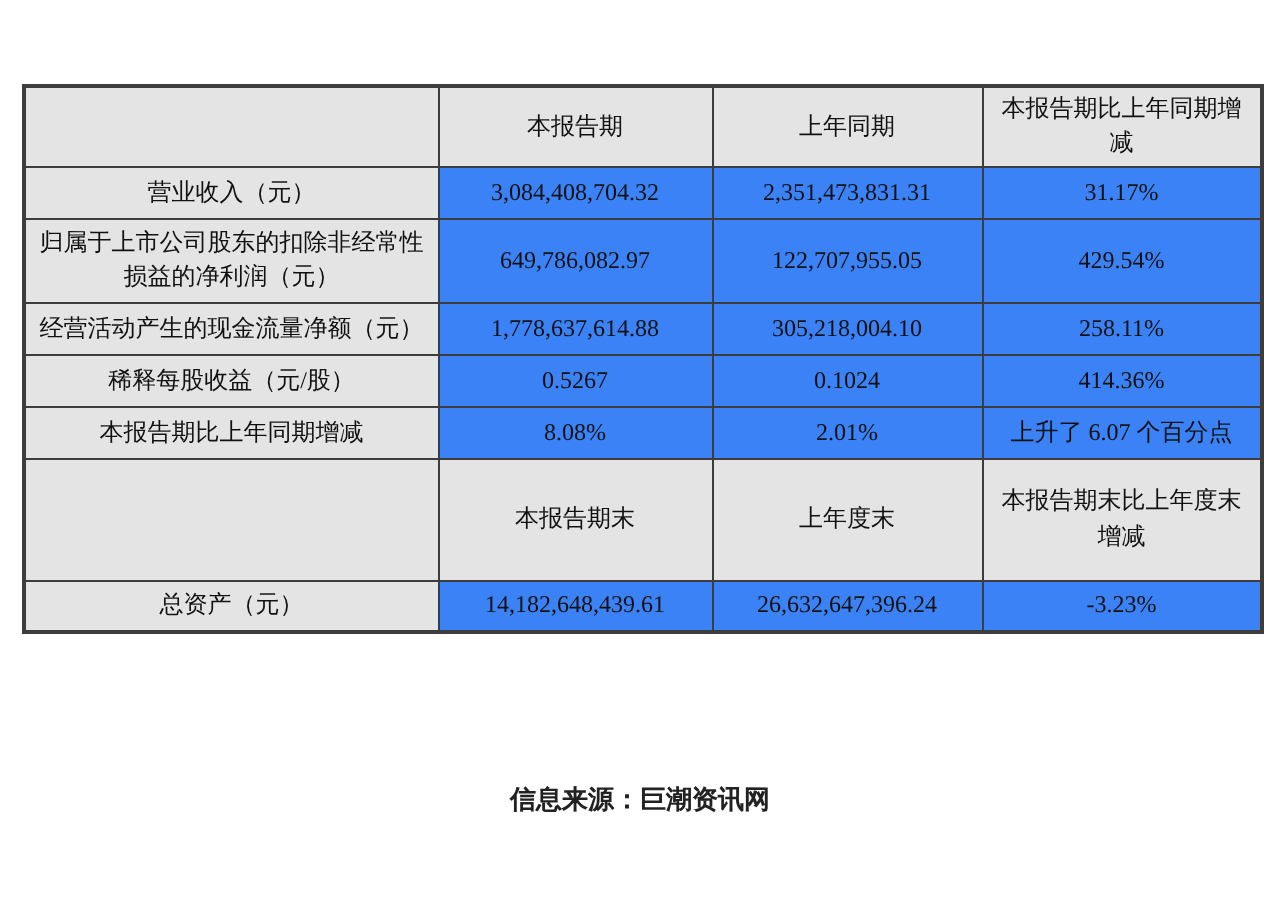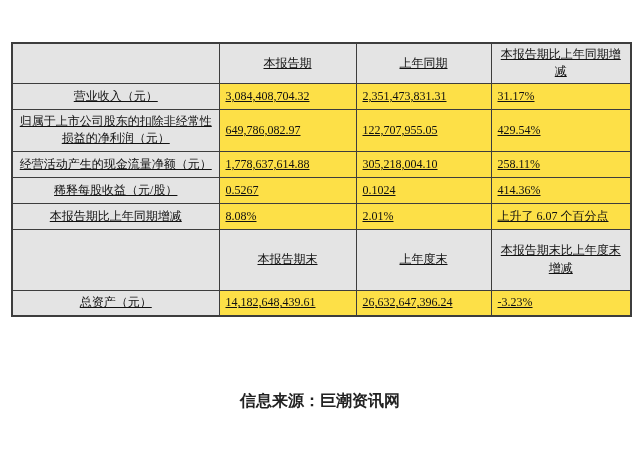--- a/index.html
+++ b/index.html
@@ -16,52 +16,51 @@
   .table-wrap {
     position: absolute;
     left: 11px;
     top: 42px;
   }
   table.fin {
     border-collapse: collapse;
     table-layout: fixed;
     width: 619px;
     border: 2px solid var(--border, #3d3d3d);
-    text-decoration: underline;
   }
   table.fin td {
     border: 1px solid var(--border, #3d3d3d);
     font-size: 12px;
     line-height: 1.45;
     padding: 2px 6px;
     vertical-align: middle;
     overflow: hidden;
   }
   td.hdr {
     background: var(--header_bg, #e4e4e4);
     text-align: center;
   }
   td.lbl {
     background: var(--label_bg, #e4e4e4);
     text-align: center;
   }
   td.val {
-    background: #fde047;
-    text-align: left;
+    background: #3b82f6;
+    text-align: center;
   }
   tr.rh  { height: 26px; }
   tr.rtall { height: 42px; }
   tr.rh2 { height: 61px; }
   .footer-source {
     position: absolute;
     left: 0;
     top: 391px;
     width: 640px;
     text-align: center;
-    font-size: 16px;
+    font-size: 13px;
     font-weight: bold;
     color: #222222;
   }
 </style>
 </head>
 <body>
 
 <div class="table-wrap">
   <table class="fin">
     <colgroup>

